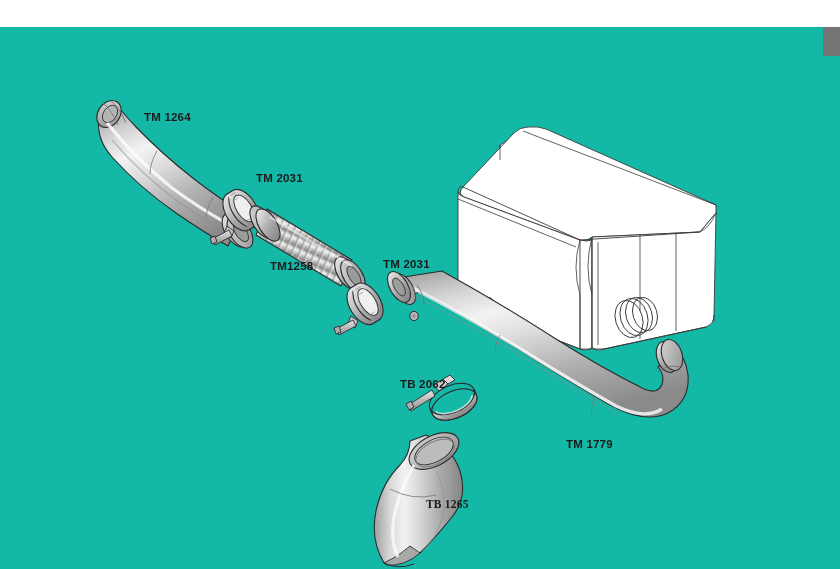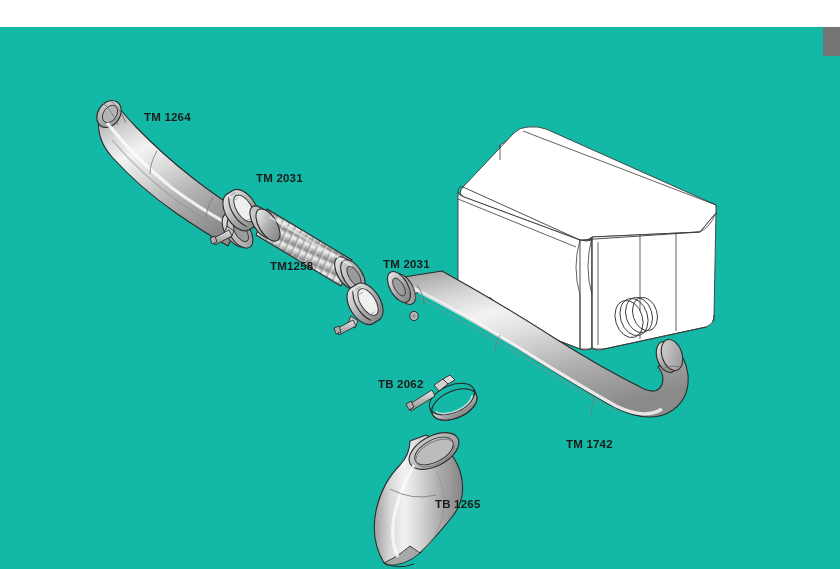--- a/index.html
+++ b/index.html
@@ -309,19 +309,19 @@
       <path d="M 390 462 Q 412 474 436 468" fill="none" stroke="#777" stroke-width="0.8"></path>
 
       <path d="M 384 536 Q 398 543 414 537" fill="none" stroke="#2b2b2b" stroke-width="1"></path>
     </g>
   </svg>
 
   <div class="part-label" style="left: 144px; top: 84px; color: rgb(26, 26, 26);">TM 1264</div>
   <div class="part-label" style="left: 256px; top: 145px; color: rgb(26, 26, 26);">TM 2031</div>
   <div class="part-label" style="left: 270px; top: 233px; color: rgb(26, 26, 26);">TM1258</div>
   <div class="part-label" style="left: 383px; top: 231px; color: rgb(26, 26, 26);">TM 2031</div>
-  <div class="part-label" style="left: 378px; top: 351px; color: rgb(26, 26, 26);">TB 2062</div>
-  <div class="part-label" style="left: 435px; top: 471px; color: rgb(26, 26, 26);">TB 1265</div>
-  <div class="part-label" style="left: 566px; top: 411px; color: rgb(26, 26, 26);">TM 1742</div>
+  <div class="part-label" style="left: 400px; top: 351px; color: rgb(26, 26, 26);">TB 2062</div>
+  <div class="part-label" style="left: 426px; top: 471px; color: rgb(26, 26, 26); font-family: Liberation Serif, serif;">TB 1265</div>
+  <div class="part-label" style="left: 566px; top: 411px; color: rgb(26, 26, 26);">TM 1779</div>
 
   <div id="corner-marker" style="left: 823px; top: 0px; width: 17px; height: 29px; background: rgb(117, 117, 117);"></div>
 
 </div>
 
 </body></html>

